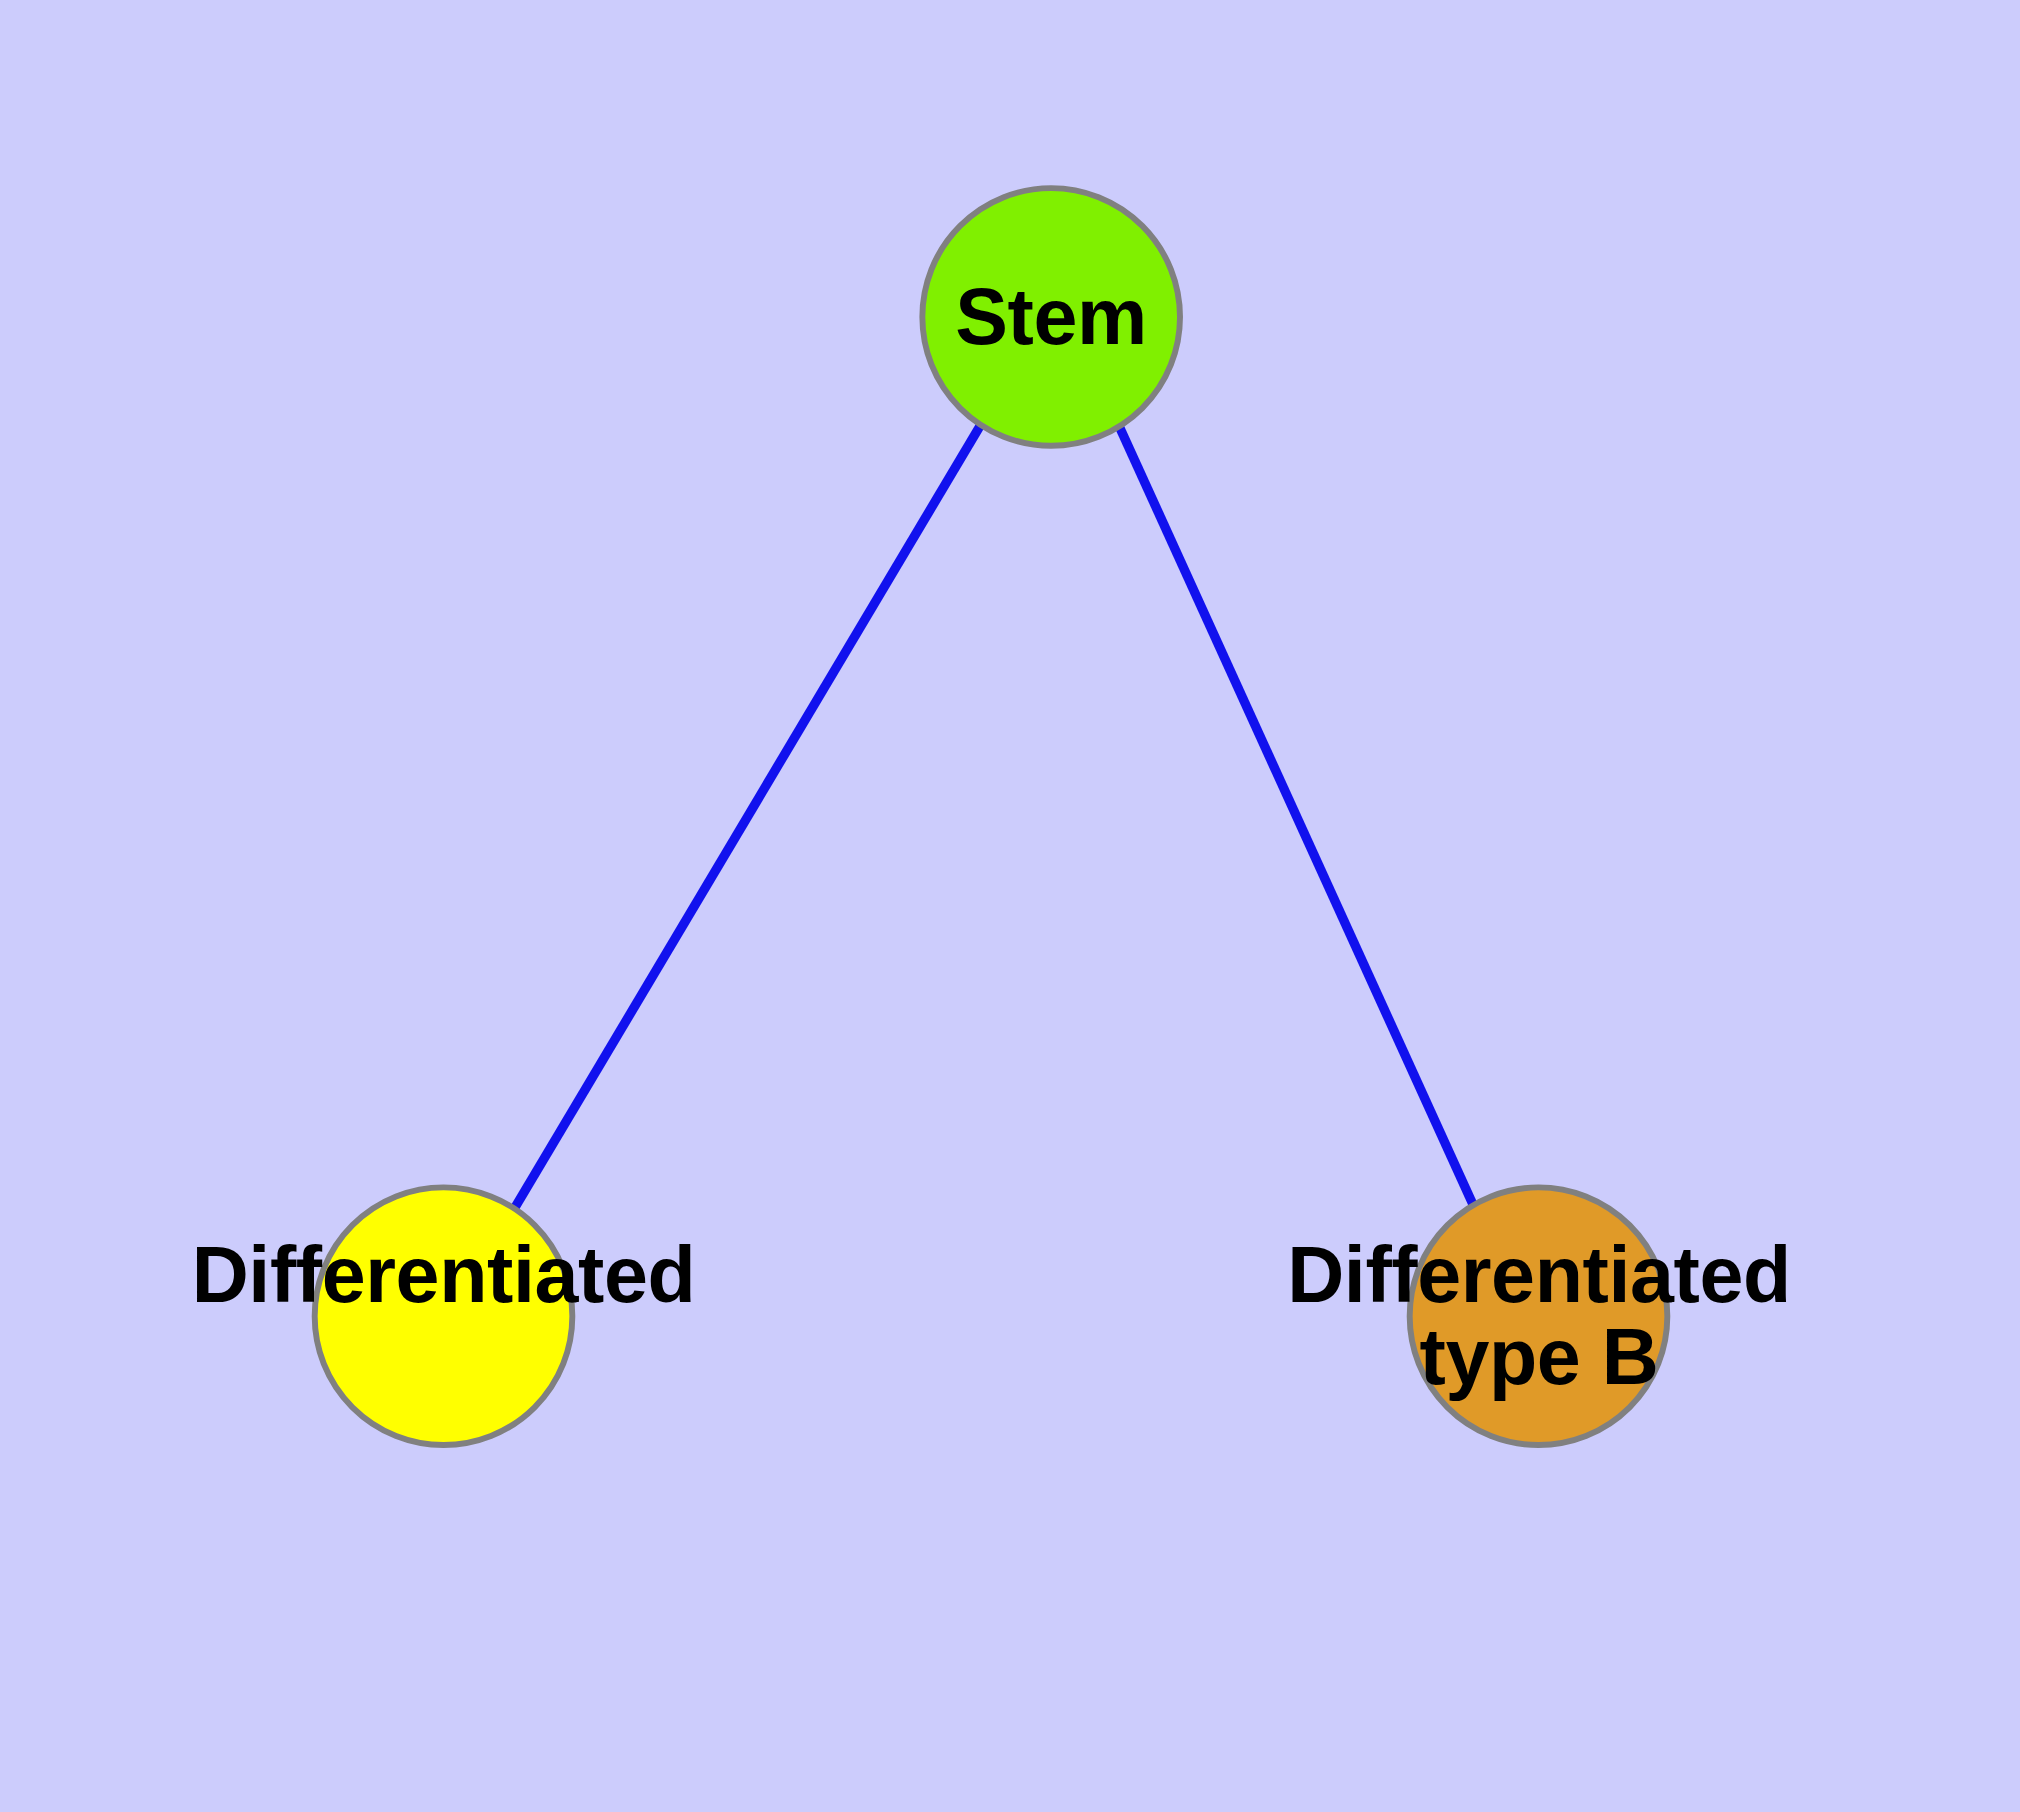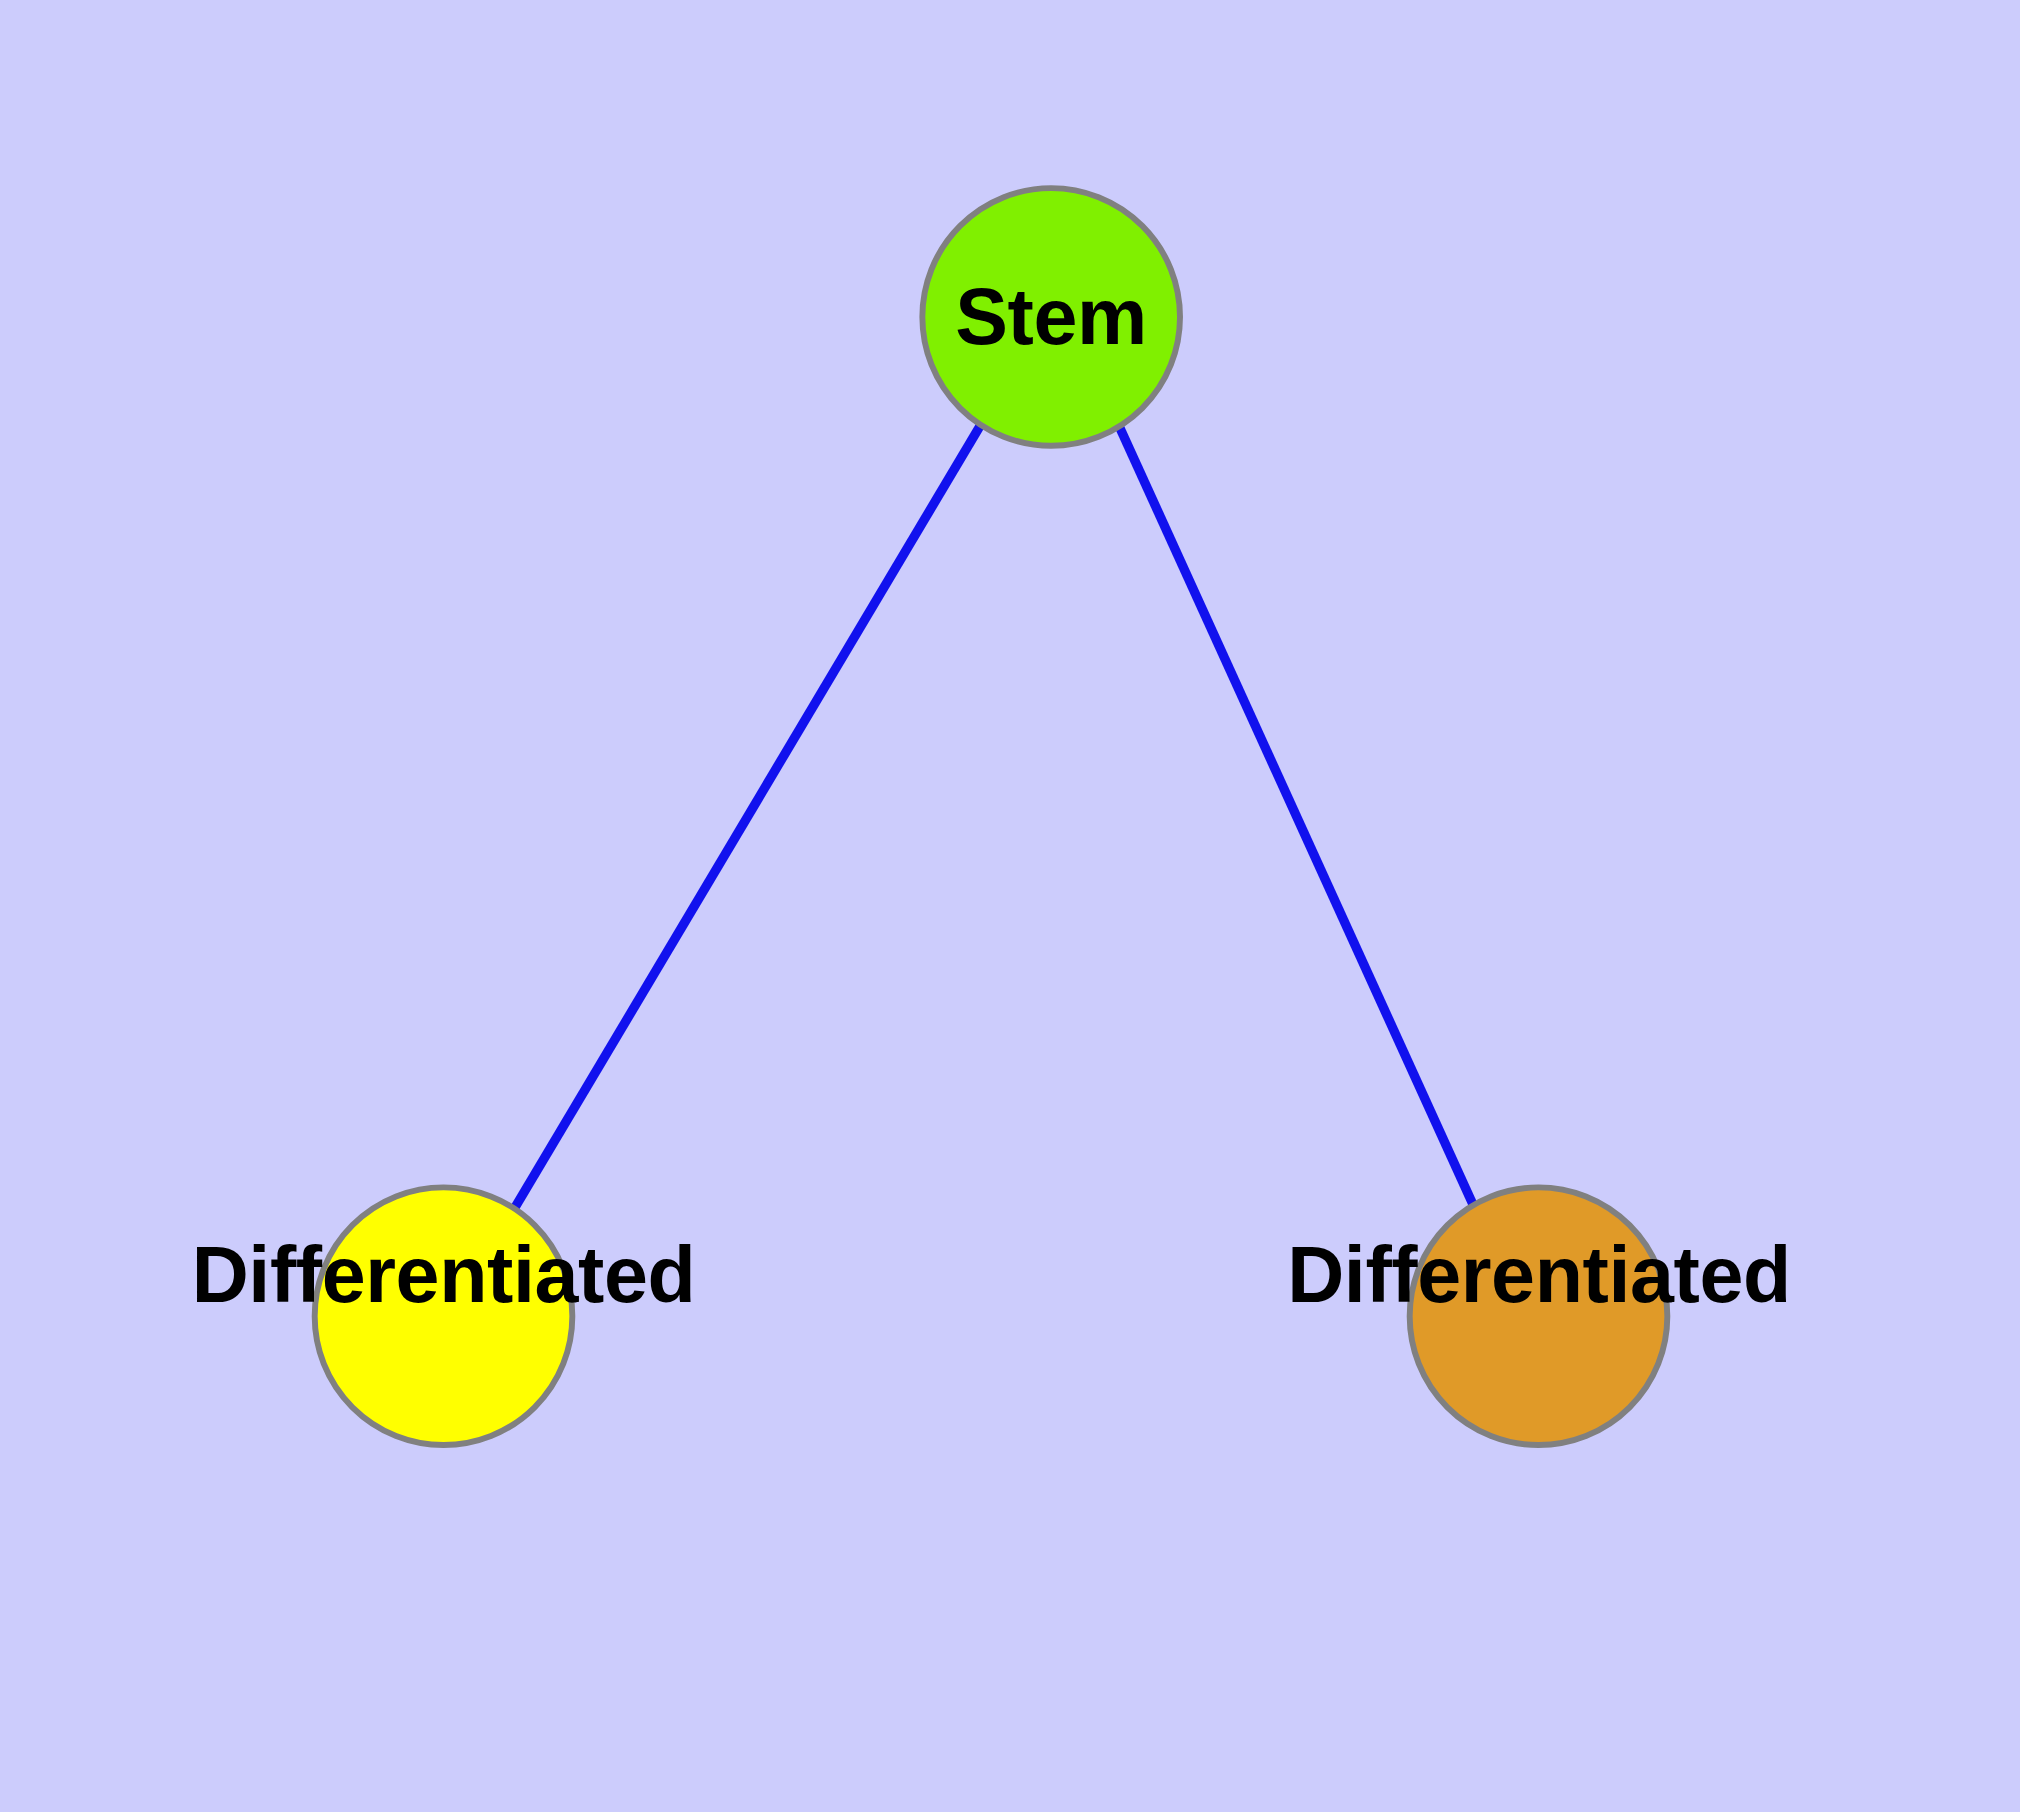--- a/index.html
+++ b/index.html
@@ -75,16 +75,17 @@
   <div class="node-label" id="label-stem" style="color: rgb(0, 0, 0); left: 627px; top: 276px;">
     <div>Stem</div>
   </div>
 
   <div class="node-label" id="label-type-a" style="color: rgb(0, 0, 0); left: 19.5px; top: 1234px;">
     <div>Differentiated</div>
   </div>
 
   <div class="node-label" id="label-type-b" style="color: rgb(0, 0, 0); left: 1115px; top: 1234px;">
     <div>Differentiated</div>
+    <div>type B</div>
   </div>
 
 </div>
 
 
 </body></html>

